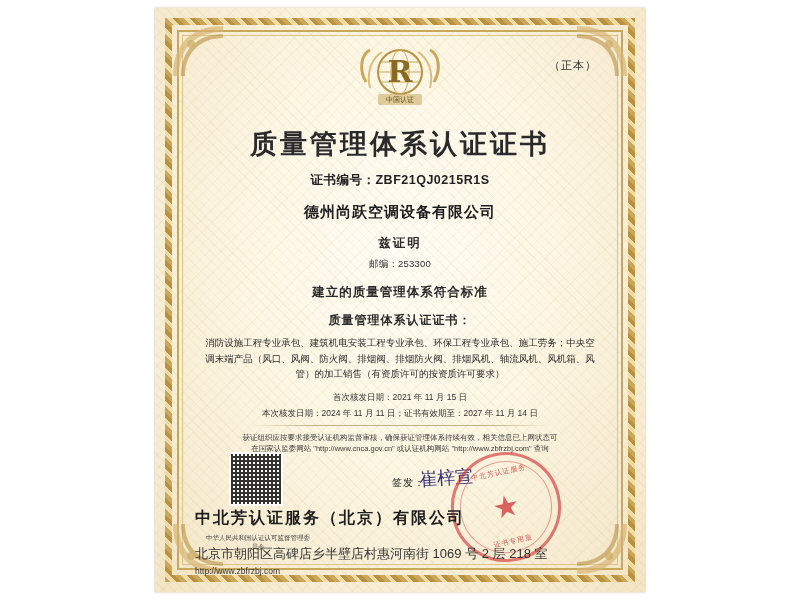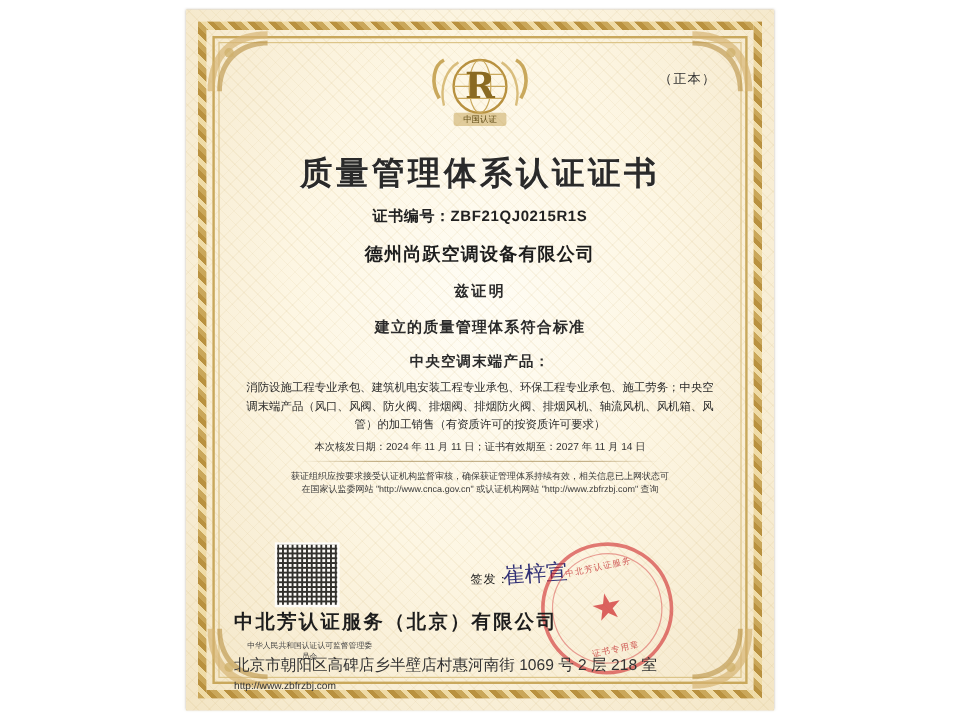--- a/index.html
+++ b/index.html
@@ -364,28 +364,30 @@
       <div id="cert-title">质量管理体系认证证书</div>
 
       <div id="cert-no-line">
         <span>证书编号：</span><span class="num">ZBF21QJ0215R1S</span>
       </div>
 
       <div id="company">德州尚跃空调设备有限公司</div>
 
       <div id="hereby">兹证明</div>
 
+      <div class="kv small">邮编：253300</div>
 
       <div id="std-head">建立的质量管理体系符合标准</div>
       <div id="std-lines">
       </div>
 
-      <div id="scope-head">中央空调末端产品：</div>
+      <div id="scope-head">质量管理体系认证证书：</div>
       <div id="scope-body">消防设施工程专业承包、建筑机电安装工程专业承包、环保工程专业承包、施工劳务；中央空调末端产品（风口、风阀、防火阀、排烟阀、排烟防火阀、排烟风机、轴流风机、风机箱、风管）的加工销售（有资质许可的按资质许可要求）</div>
 
+      <div id="issue-line">首次核发日期：2021 年 11 月 15 日</div>
       <div id="dates-line">本次核发日期：2024 年 11 月 11 日；证书有效期至：2027 年 11 月 14 日</div>
 
       <div class="rule"></div>
 
       <div id="notes">
         <div>获证组织应按要求接受认证机构监督审核，确保获证管理体系持续有效，相关信息已上网状态可</div>
         <div>在国家认监委网站 "http://www.cnca.gov.cn" 或认证机构网站 "http://www.zbfrzbj.com" 查询</div>
       </div>
     </div>
 

